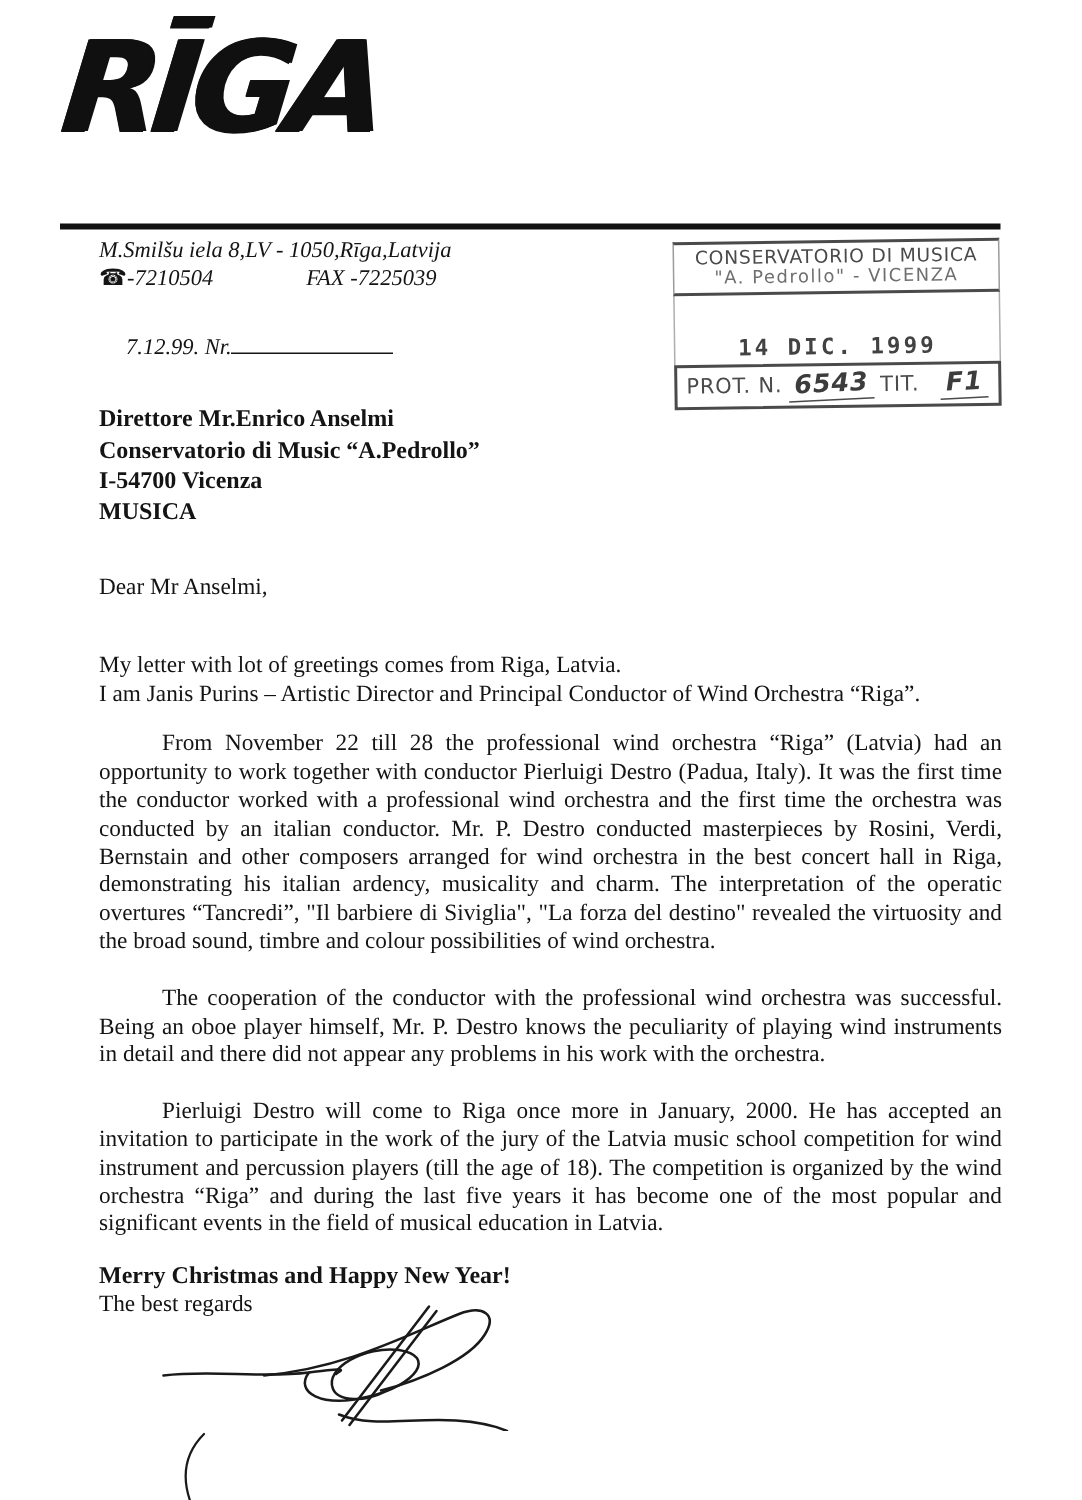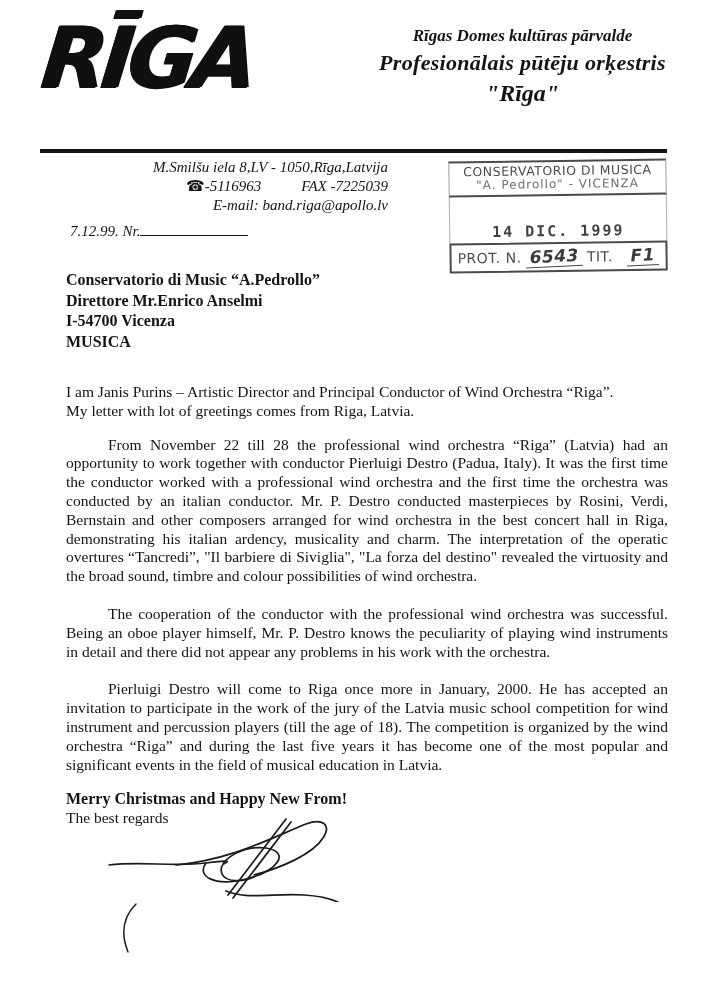--- a/index.html
+++ b/index.html
@@ -28,28 +28,28 @@
   .org-line1{font-size:17px;line-height:24px;}
   .org-line2{font-size:22px;line-height:30px;letter-spacing:.3px;}
   .org-line3{font-size:24px;line-height:30px;}
   
   .rule{
     position:absolute;left:40px;top:149px;width:627px;height:4px;
     background:#121212;
   }
   
   .contact{
-    position:absolute;left:48px;top:158px;width:340px;
-    font-style:italic;font-size:15px;line-height:19px;text-align:right;
+    position:absolute;left:66px;top:158px;width:340px;
+    font-style:italic;font-size:15px;line-height:19px;
   }
   .contact-row{white-space:nowrap;}
   .phone-glyph{font-style:normal;font-size:15px;}
-  .fax{margin-left:40px;}
+  .fax{margin-left:62px;}
   .dateline{
-    position:absolute;left:70px;top:221px;
+    position:absolute;left:84px;top:221px;
     font-style:italic;font-size:15px;
   }
   .nr-underline{
     display:inline-block;width:108px;border-bottom:1.5px solid #141414;
     height:14px;vertical-align:baseline;
   }
   
   .stamp{
     position:absolute;left:449px;top:160px;width:218px;height:108px;
     font-family:"DejaVu Sans", sans-serif;
@@ -109,34 +109,28 @@
   .signature-wrap svg{position:absolute;left:0;top:0;}
   .signer{margin-top:4px !important;}
   .flourish{margin-left:50px;display:block;}
 </style>
 </head>
 <body>
 
 <div class="page">
 
   <div class="logo">RĪGA</div>
-  <div class="org-block">
-    <div class="org-line1">Rīgas Domes kultūras pārvalde</div>
-    <div class="org-line2">Profesionālais pūtēju orķestris</div>
-    <div class="org-line3">"Rīga"</div>
-  </div>
 
   <div class="rule"></div>
 
   <div class="contact">
     <div class="contact-row">M.Smilšu iela 8,LV - 1050,Rīga,Latvija</div>
     <div class="contact-row">
-      <span class="phone-glyph">☎</span><span>-5116963</span><span class="fax">FAX -7225039</span>
+      <span class="phone-glyph">☎</span><span>-7210504</span><span class="fax">FAX -7225039</span>
     </div>
-    <div class="contact-row">E-mail: band.riga@apollo.lv</div>
   </div>
 
   <div class="dateline">
     <span>7.12.99. Nr.</span><span class="nr-underline"></span>
   </div>
 
   <div class="stamp">
     <div class="stamp-box1">
       <div class="stamp-line1">CONSERVATORIO DI MUSICA</div>
       <div class="stamp-line2">"A. Pedrollo" - VICENZA</div>
@@ -146,33 +140,34 @@
     </div>
     <div class="stamp-box2">
       <span>PROT. N.</span>
       <span class="hand">6543</span>
       <span>TIT.</span>
       <span class="hand tit-val">F1</span>
     </div>
   </div>
 
   <div class="recipient">
+    <div>Direttore Mr.Enrico Anselmi</div>
     <div>Conservatorio di Music “A.Pedrollo”</div>
-    <div>Direttore Mr.Enrico Anselmi</div>
     <div>I-54700 Vicenza</div>
     <div>MUSICA</div>
   </div>
 
   <div class="letter">
+    <p class="salutation">Dear Mr Anselmi,</p>
+    <p class="intro">My letter with lot of greetings comes from Riga, Latvia.</p>
     <p class="intro">I am Janis Purins – Artistic Director and Principal Conductor of Wind Orchestra “Riga”.</p>
-    <p class="intro">My letter with lot of greetings comes from Riga, Latvia.</p>
     <p class="para">From November 22 till 28 the professional wind orchestra “Riga” (Latvia) had an opportunity to work together with conductor Pierluigi Destro (Padua, Italy). It was the first time the conductor worked with a professional wind orchestra and the first time the orchestra was conducted by an italian conductor. Mr. P. Destro conducted masterpieces by Rosini, Verdi, Bernstain and other composers arranged for wind orchestra in the best concert hall in Riga, demonstrating his italian ardency, musicality and charm. The interpretation of the operatic overtures “Tancredi”, "Il barbiere di Siviglia", "La forza del destino"  revealed the virtuosity and the broad sound, timbre and colour possibilities of wind orchestra.</p>
     <p class="para p2">The cooperation of the conductor with the professional wind orchestra was successful. Being an oboe player himself, Mr. P. Destro knows the peculiarity of playing wind instruments in detail and there did not appear any problems in his work with the orchestra.</p>
     <p class="para p2">Pierluigi Destro will come to Riga once more in January, 2000. He has accepted an invitation to participate in the work of the jury of the Latvia music school competition for wind instrument and percussion players (till the age of 18). The competition is organized by the wind orchestra “Riga” and during the last five years it has become one of the most popular and significant events in the field of musical education in Latvia.</p>
-    <p class="closing-bold">Merry Christmas and Happy New From!</p>
+    <p class="closing-bold">Merry Christmas and Happy New Year!</p>
     <p>The best regards</p>
 
     <div class="signature-wrap">
       <svg width="250" height="86" viewBox="0 0 250 86">
         <g fill="none" stroke="#1a1a1a" stroke-width="1.7" stroke-linecap="round">
           <path d="M3,49 C35,45 68,51 100,47 C130,43 120,46 118,48"></path>
           <path d="M100,47 C90,60 108,71 140,63 C172,55 185,36 160,32 C138,29 110,44 116,58 C120,67 138,66 150,60"></path>
           <path d="M70,49 C125,44 165,22 200,8 C216,2 226,8 217,22 C207,38 175,52 148,59"></path>
           <path d="M180,3 L122,79"></path>
           <path d="M185,6 L127,82"></path>

